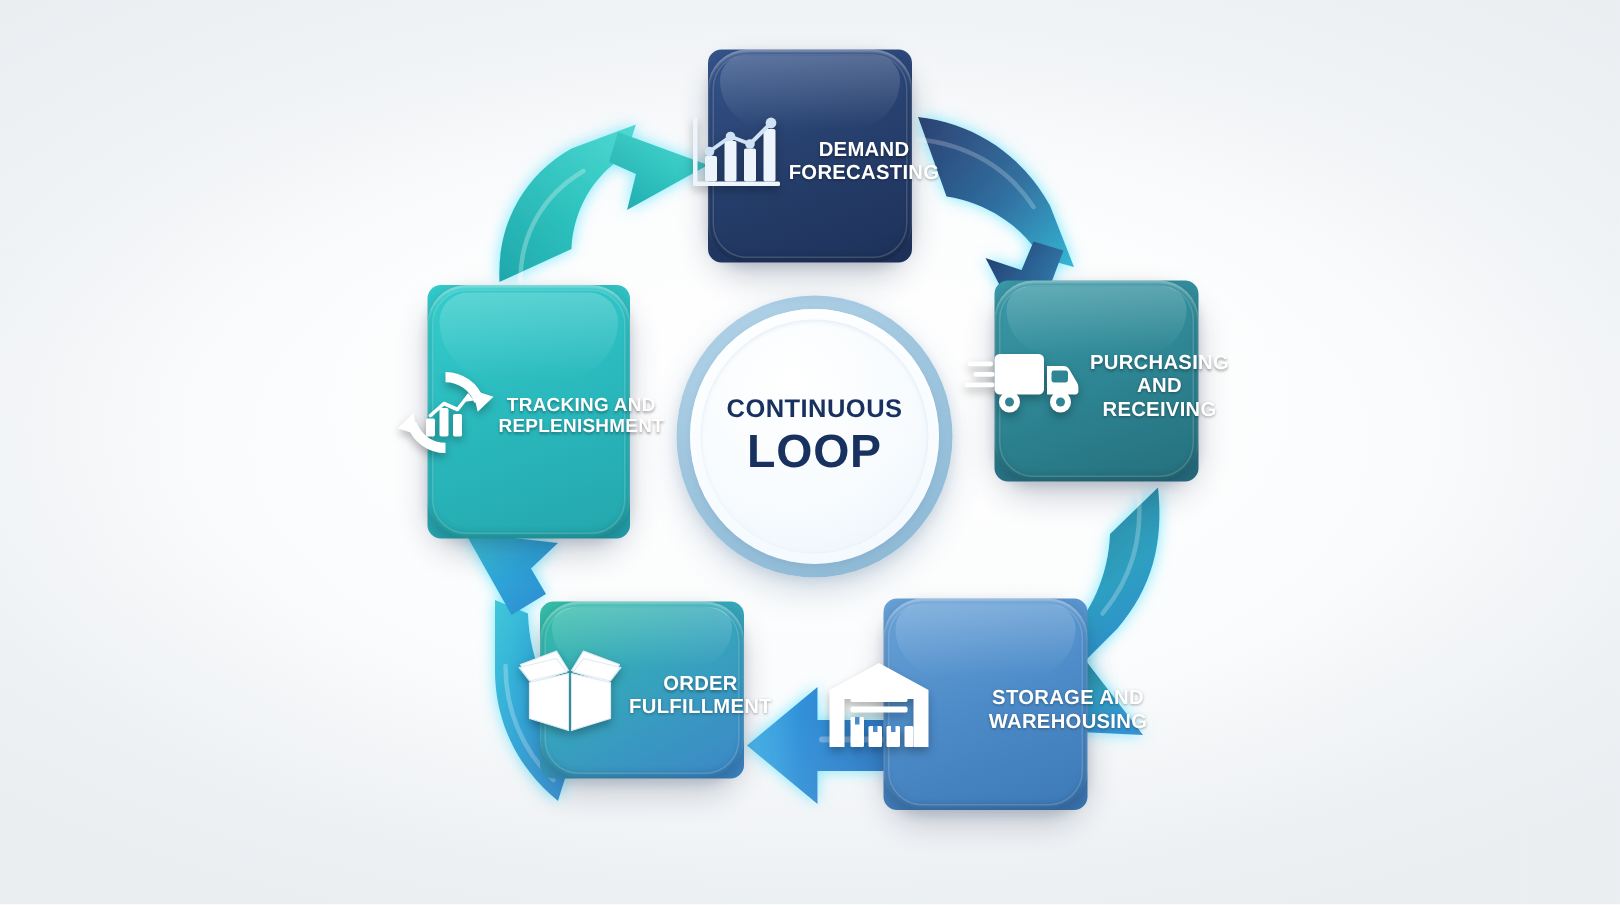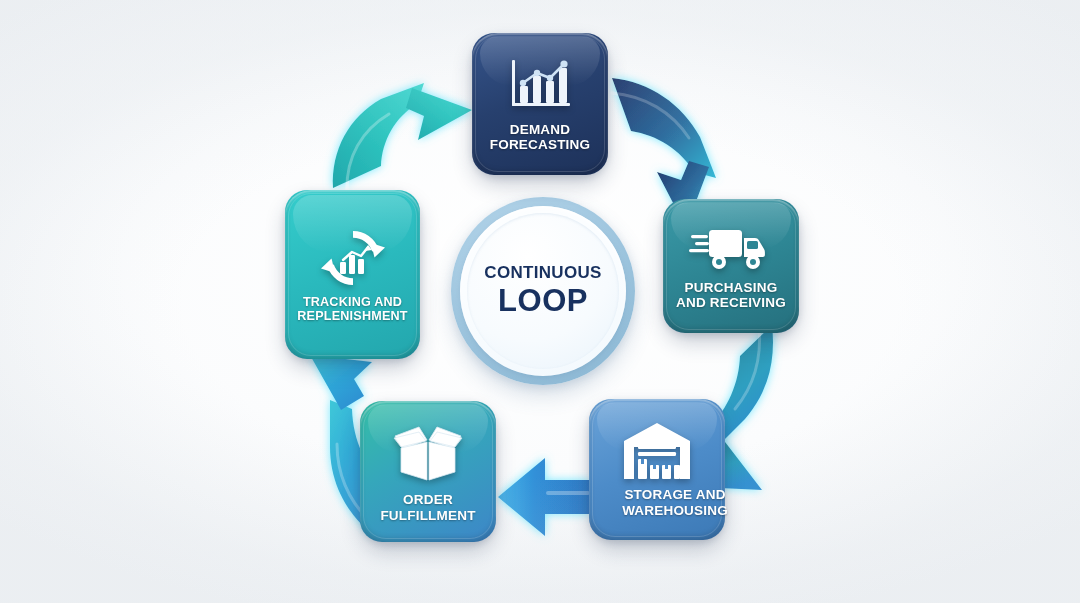--- a/index.html
+++ b/index.html
@@ -29,23 +29,23 @@
   #arrow-layer {
     position: absolute;
     left: 0; top: 0;
     width: 1080px;
     height: 603px;
   }
 
   
   .node {
     position: absolute;
-    border-radius: 22px;
+    border-radius: 9px;
     display: flex;
-    flex-direction: column;
+    flex-direction: row;
     align-items: center;
     justify-content: center;
     box-sizing: border-box;
     z-index: 5;
   }
   .node .chrome {
     position: absolute;
     inset: 0;
     border-radius: 26px;
     box-shadow:
@@ -95,32 +95,31 @@
   
   #node-demand-forecasting {
     left: 472px; top: 33px; width: 136px; height: 142px;
     background: linear-gradient(160deg, #36558c 0%, #27406e 45%, #1d3159 100%);
   }
   #node-demand-forecasting .label { font-size: 13.5px; margin-top: 6px; }
 
   #node-purchasing-receiving {
     left: 663px; top: 187px; width: 136px; height: 134px;
     background: linear-gradient(160deg, #3b9aa8 0%, #2e8694 48%, #256f7d 100%);
-    margin-top: 12px;
   }
   #node-purchasing-receiving .label { font-size: 13.5px; margin-top: 6px; }
 
   #node-storage-warehousing {
     left: 589px; top: 399px; width: 136px; height: 141px;
     background: linear-gradient(160deg, #6ba3d8 0%, #4d8cc9 48%, #3c79b6 100%);
   }
   #node-storage-warehousing .label { font-size: 13.5px; margin-top: 6px; margin-left: 36px; }
 
   #node-order-fulfillment {
-    left: 360px; top: 401px; width: 136px; height: 141px;
+    left: 360px; top: 401px; width: 136px; height: 118px;
     background: linear-gradient(150deg, #35bfa6 0%, #35a7bb 40%, #3d86c8 100%);
   }
   #node-order-fulfillment .label { font-size: 13.5px; margin-top: 6px; }
 
   #node-tracking-replenishment {
     left: 285px; top: 190px; width: 135px; height: 169px;
     background: linear-gradient(160deg, #35cdcc 0%, #2ab9bd 48%, #23a6ad 100%);
   }
   #node-tracking-replenishment .label { font-size: 12.6px; margin-top: 5px; }
 

